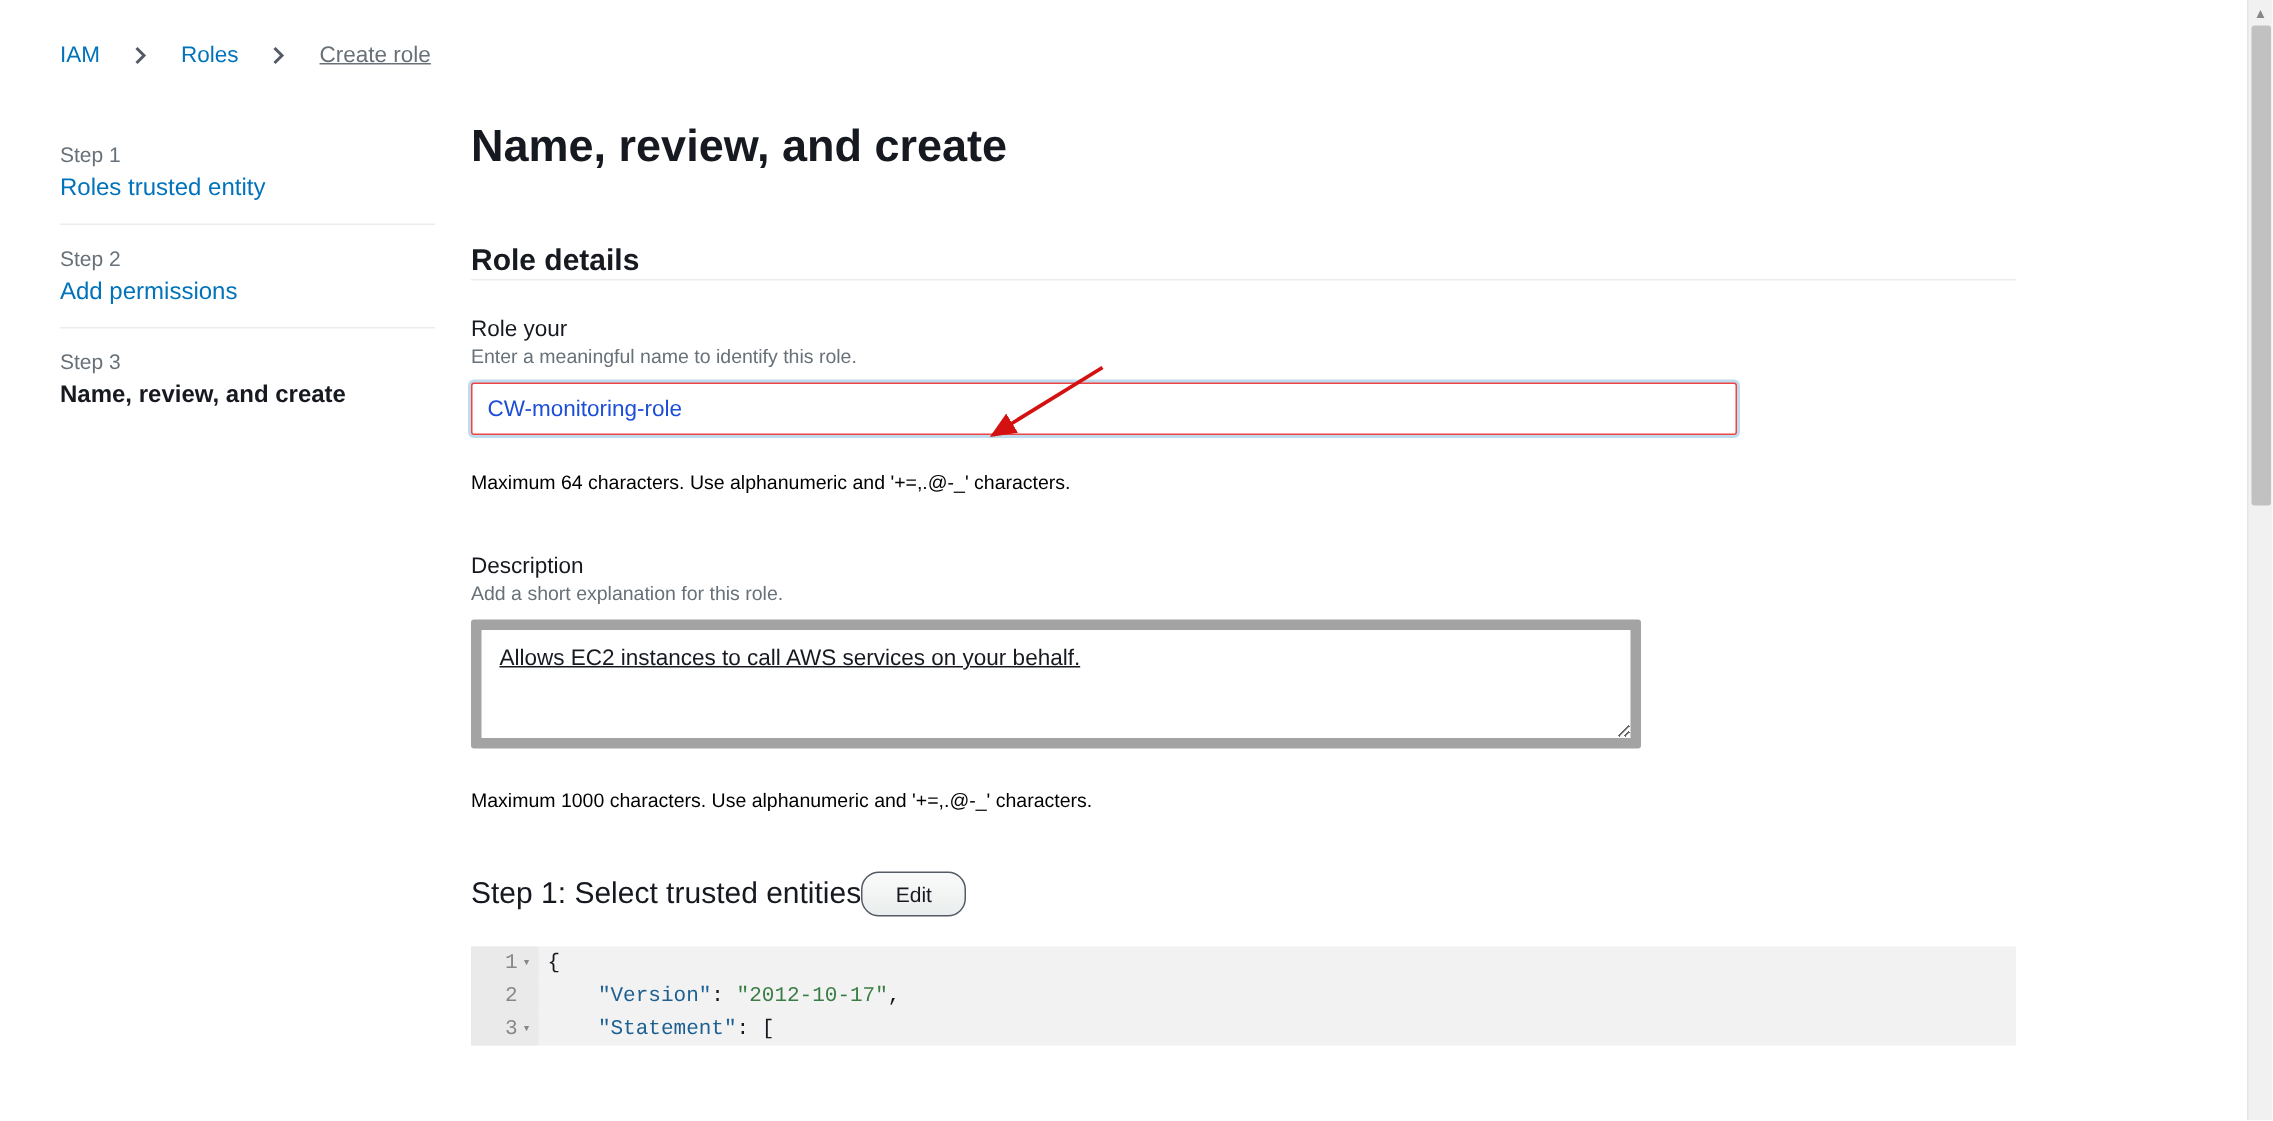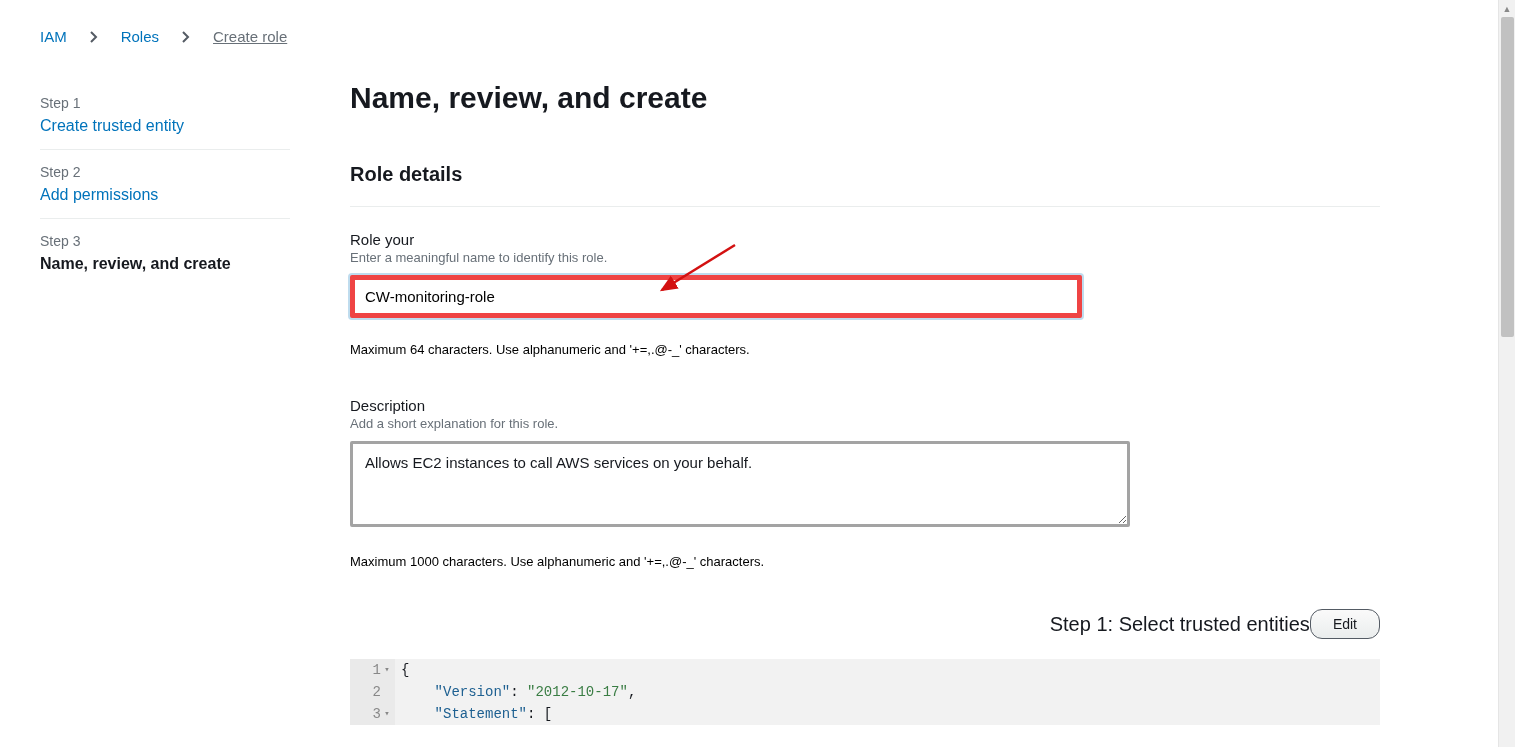--- a/index.html
+++ b/index.html
@@ -48,21 +48,21 @@
     margin-bottom: 36px;
   }
   .breadcrumb a { color: #0073bb; text-decoration: none; }
   .breadcrumb .chev-icon {
     color: #545b64;
     display: inline-flex;
   }
   .breadcrumb .current { color: #687078; text-decoration: underline; }
   .layout {
     display: flex;
-    gap: 60px;
+    gap: 24px;
   }
   .steps {
     width: 250px;
     flex-shrink: 0;
   }
   .step {
     padding: 14px 0 14px 0;
     border-bottom: 1px solid #eaeded;
   }
   .step:last-child { border-bottom: none; }
@@ -88,67 +88,68 @@
   h1.page-title {
     font-size: 30px;
     font-weight: 700;
     color: #16191f;
     margin-bottom: 48px;
   }
   h2.section-title {
     font-size: 20px;
     font-weight: 700;
     color: #16191f;
-    margin-bottom: 20px;
+    margin-bottom: 0;
   }
   .divider {
     border: none;
     border-top: 1px solid #eaeded;
     margin-bottom: 24px;
   }
   .field { margin-bottom: 40px; }
   .field-label {
     font-size: 15px;
     color: #16191f;
     margin-bottom: 2px;
   }
   .field-help {
     font-size: 13px;
     color: #687078;
     margin-bottom: 10px;
   }
   .text-input {
-    width: 732px;
+    width: 844px;
     padding: 8px 10px;
     font-size: 15px;
-    border: 5px solid #ef4444;
+    border: 1px solid #ef4444;
     border-radius: 2px;
     outline: none;
     box-shadow: 0 0 0 2px rgba(0,115,187,0.25);
-    color: #000000;
+    color: #1d4ed8;
   }
   .textarea-input {
     width: 780px;
     height: 86px;
     padding: 10px 12px;
     font-size: 15px;
-    border: 3px solid #a3a3a3;
+    border: 7px solid #a3a3a3;
     border-radius: 2px;
     resize: both;
     color: #16191f;
     font-family: inherit;
+    text-decoration: underline;
   }
   .constraint {
     font-size: 13px;
     color: #000000;
     margin-top: 24px;
   }
   .step1-header {
     display: flex;
-    justify-content: flex-end;
+    justify-content: flex-start;
     align-items: center;
     margin-top: 30px;
     margin-bottom: 20px;
   }
   .step1-title {
     font-size: 20px;
     font-weight: 400;
     color: #16191f;
   }
   .edit-btn {
@@ -219,21 +220,21 @@
           <path d="M2 2 L7 7 L2 12" stroke="#545b64" stroke-width="2" fill="none"></path>
         </svg>
     </span>
     <span class="current">Create role</span>
   </div>
 
   <div class="layout">
     <div class="steps">
       <div class="step">
         <div class="step-num">Step 1</div>
-        <div class="step-title-link">Create trusted entity</div>
+        <div class="step-title-link">Roles trusted entity</div>
       </div>
       <div class="step">
         <div class="step-num">Step 2</div>
         <div class="step-title-link">Add permissions</div>
       </div>
       <div class="step">
         <div class="step-num">Step 3</div>
         <div class="step-title-current">Name, review, and create</div>
       </div>
     </div>

